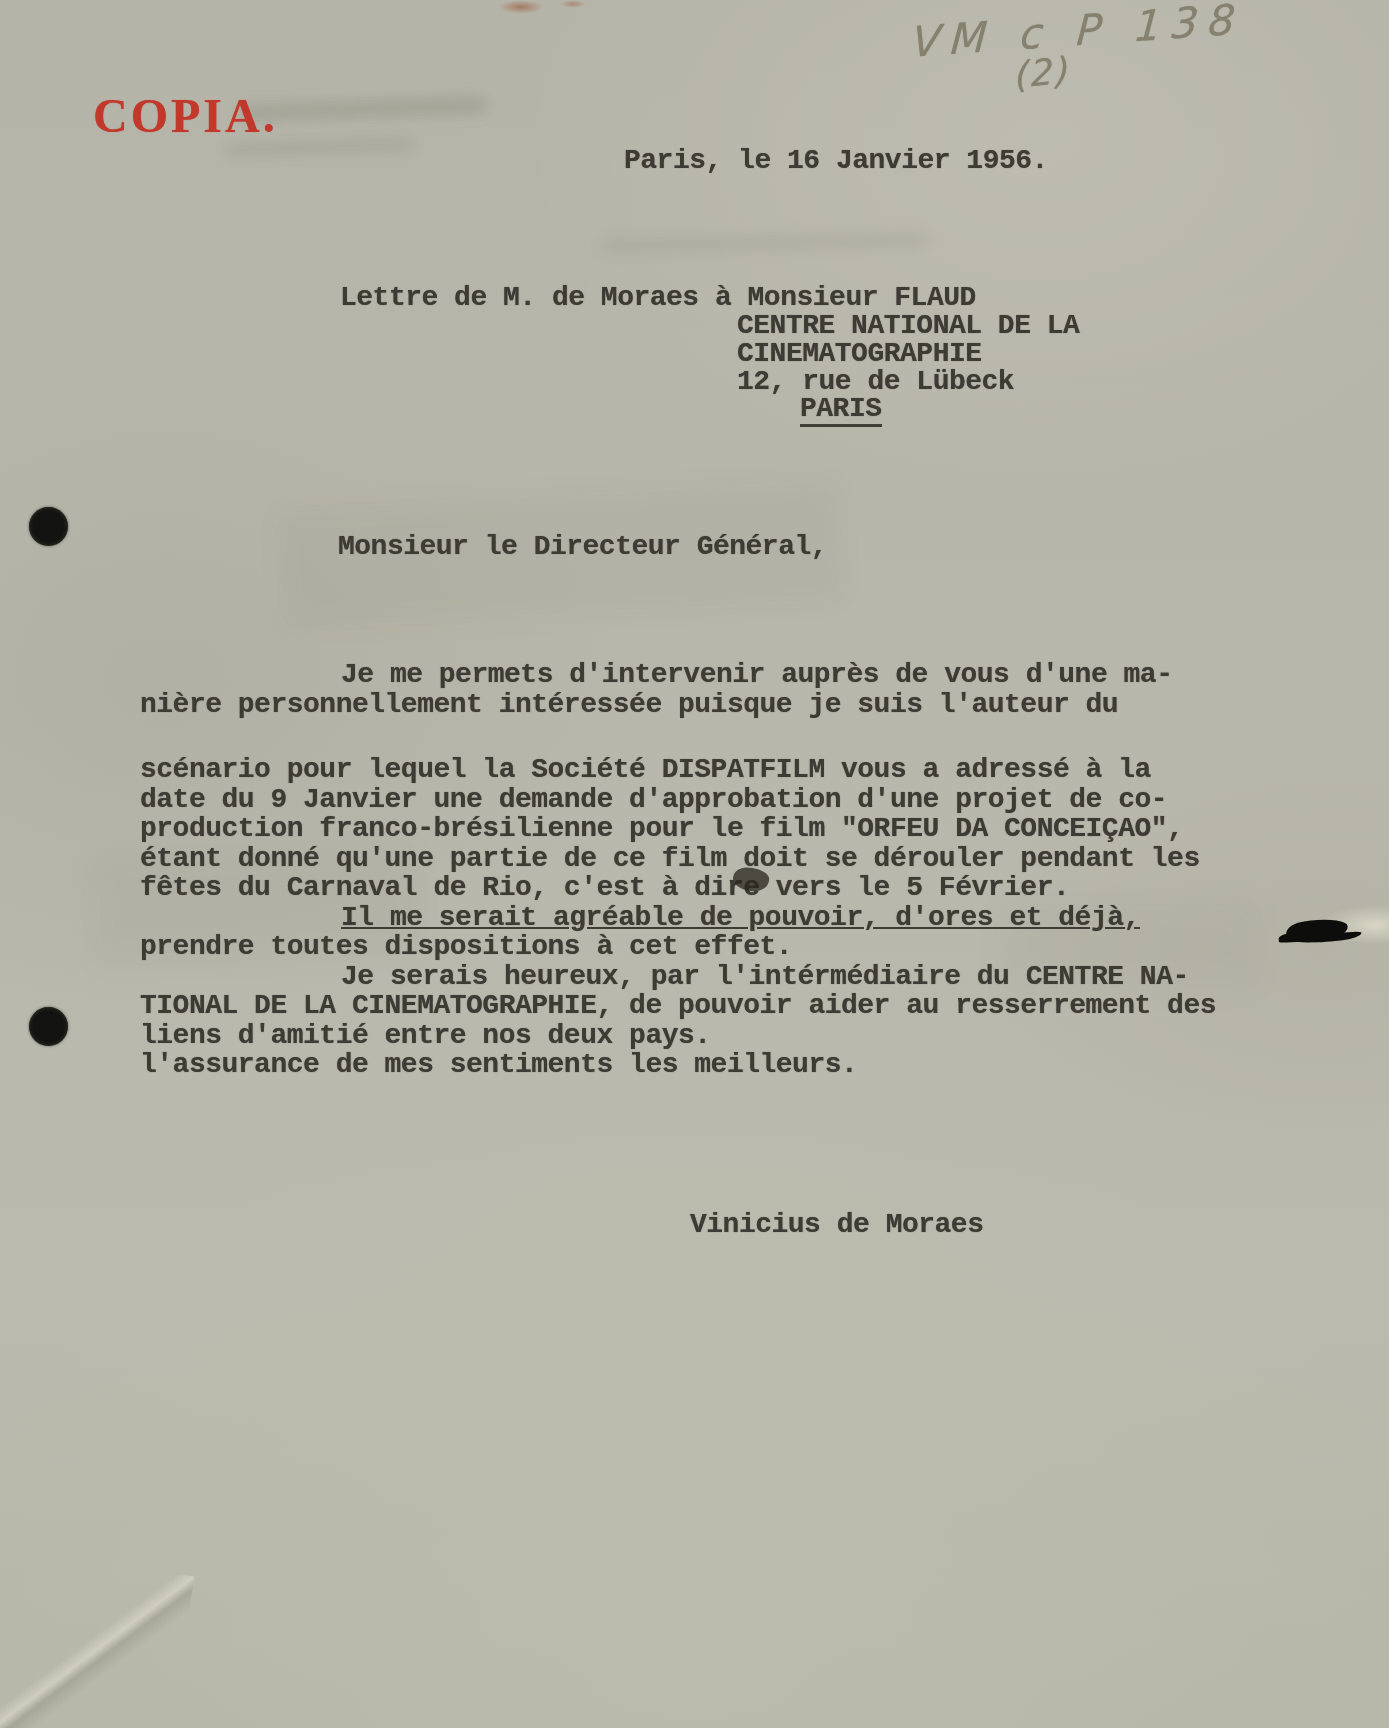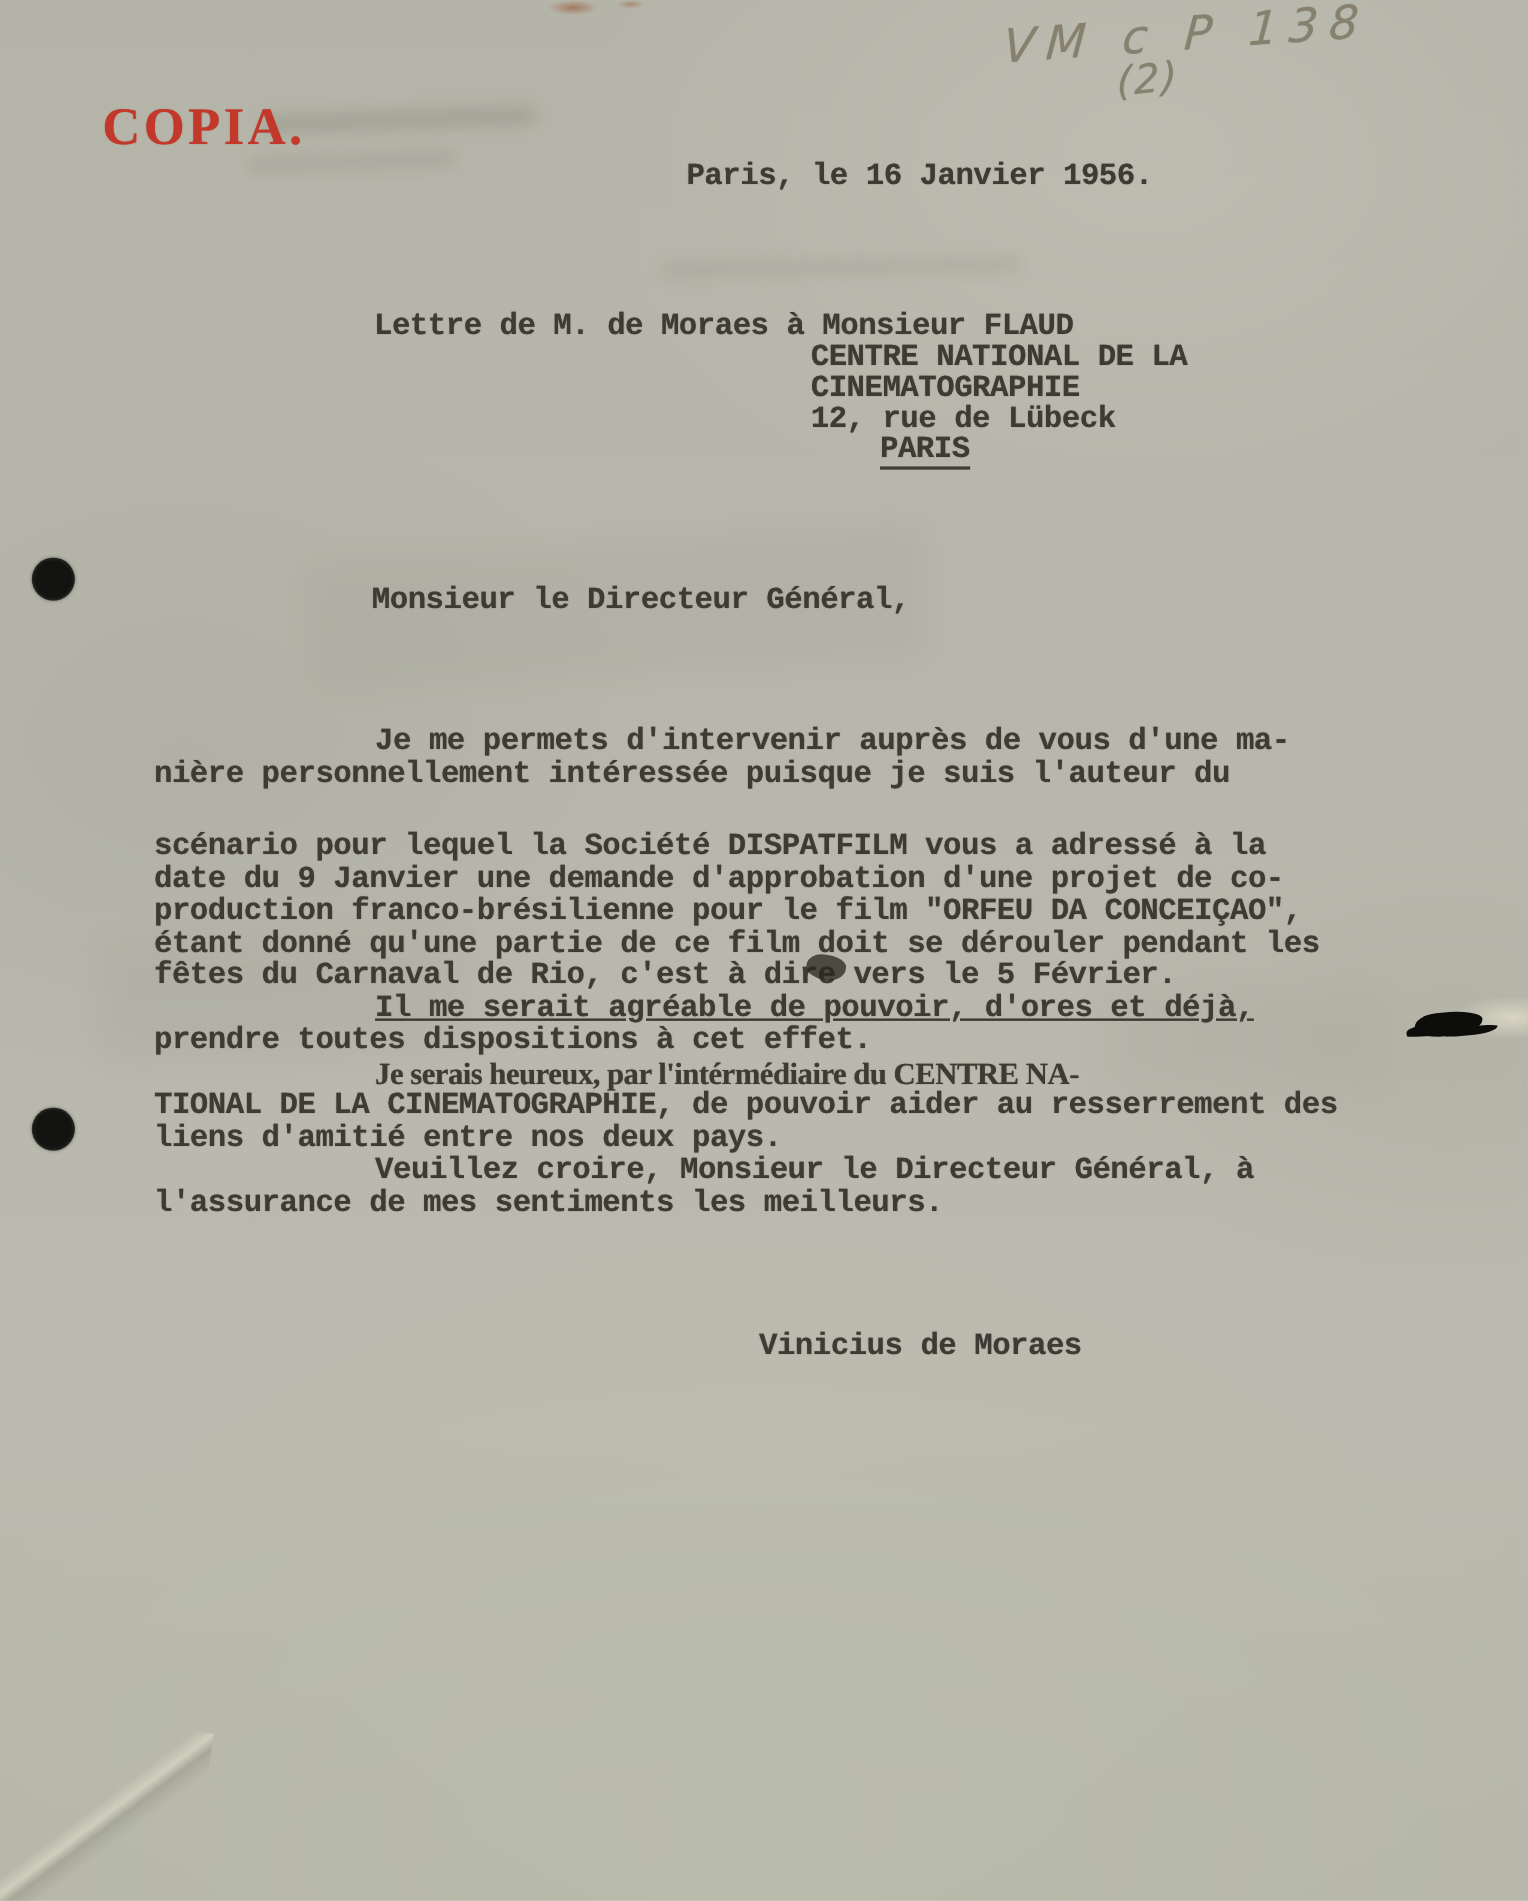--- a/index.html
+++ b/index.html
@@ -168,24 +168,23 @@
   <div class="body-block">
     <div class="tw body-line indent" style="position:relative;">Je me permets d'intervenir auprès de vous d'une ma-</div>
     <div class="tw body-line" style="position:relative;">nière personnellement intéressée puisque je suis l'auteur du</div>
     <div class="tw body-line" style="position:relative;margin-top:36px;">scénario pour lequel la Société DISPATFILM vous a adressé à la</div>
     <div class="tw body-line" style="position:relative;">date du 9 Janvier une demande d'approbation d'une projet de co-</div>
     <div class="tw body-line" style="position:relative;">production franco-brésilienne pour le film "ORFEU DA CONCEIÇAO",</div>
     <div class="tw body-line" style="position:relative;">étant donné qu'une partie de ce film doit se dérouler pendant les</div>
     <div class="tw body-line" style="position:relative;">fêtes du Carnaval de Rio, c'est à dire vers le 5 Février.</div>
     <div class="tw body-line indent" style="position:relative;text-decoration:underline;">Il me serait agréable de pouvoir, d'ores et déjà,</div>
     <div class="tw body-line" style="position:relative;">prendre toutes dispositions à cet effet.</div>
-    <div class="tw body-line indent" style="position:relative;font-family:Liberation Serif, serif;">Je serais heureux, par l'intérmédiaire du CENTRE NA-</div>
+    <div class="tw body-line indent" style="position:relative;">Je serais heureux, par l'intérmédiaire du CENTRE NA-</div>
     <div class="tw body-line" style="position:relative;">TIONAL DE LA CINEMATOGRAPHIE, de pouvoir aider au resserrement des</div>
     <div class="tw body-line" style="position:relative;">liens d'amitié entre nos deux pays.</div>
-    <div class="tw body-line indent" style="position:relative;">Veuillez croire, Monsieur le Directeur Général, à</div>
     <div class="tw body-line" style="position:relative;">l'assurance de mes sentiments les meilleurs.</div>
   </div>
 
   <div class="overtype"></div>
 
   <div class="ink-blob"></div>
 
   <div class="tw" style="left:690px; top:1210px;">Vinicius de Moraes</div>
 
 </div>

